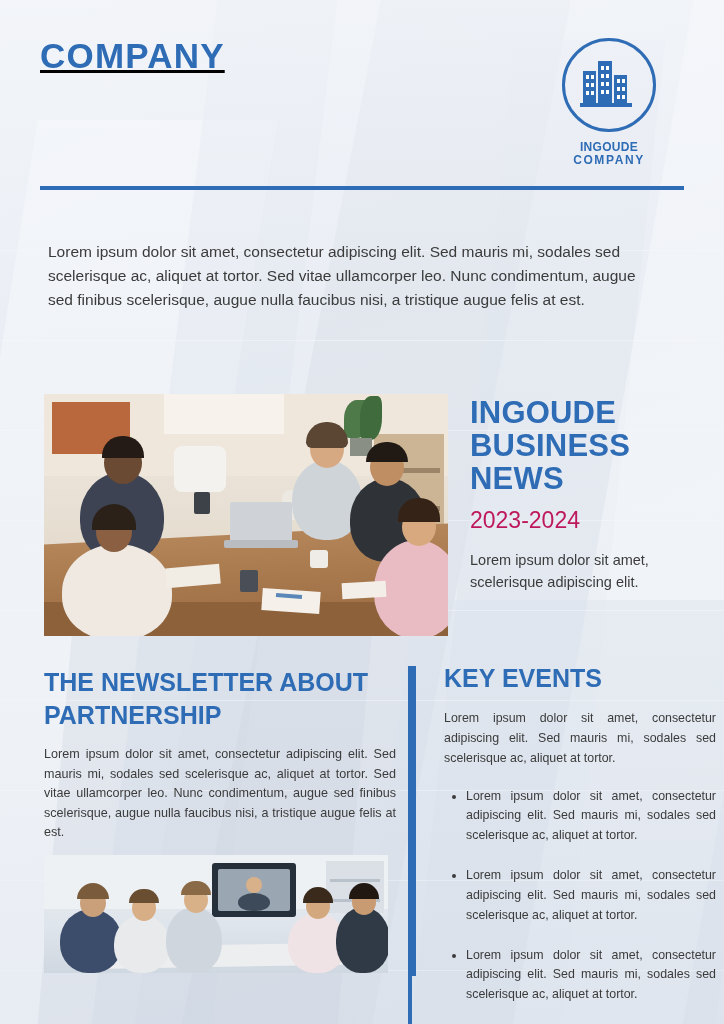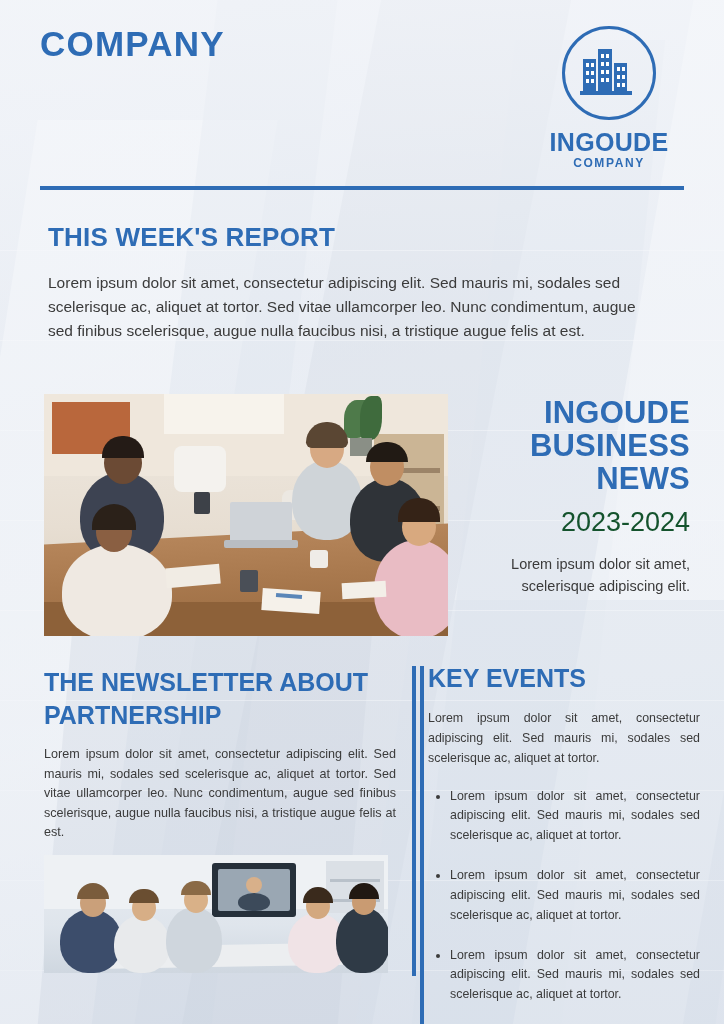--- a/index.html
+++ b/index.html
@@ -56,22 +56,23 @@
   
   .page {
     position: absolute;
     inset: 0;
   }
 
   
   .header {
     position: absolute;
     left: 40px;
-    top: 26px;
+    top: 38px;
     width: 644px;
+    text-decoration: underline;
   }
   .company-word {
     font-size: 35px;
     font-weight: bold;
     letter-spacing: 1.2px;
     color: #2e6cb5;
     line-height: 1;
   }
   .newsletter-word {
     font-size: 62px;
@@ -96,21 +97,21 @@
     border: 3px solid #2e6cb5;
     border-radius: 50%;
     margin: 0 auto;
     position: relative;
     background: transparent;
   }
   .logo-name {
     margin-top: 8px;
     color: #2e6cb5;
     font-weight: bold;
-    font-size: 25px;
+    font-size: 12px;
     letter-spacing: 0.3px;
   }
   .logo-sub {
     color: #2e6cb5;
     font-weight: bold;
     font-size: 12px;
     letter-spacing: 1.6px;
     margin-top: -1px;
   }
 
@@ -153,34 +154,33 @@
     width: 404px;
     height: 242px;
     overflow: hidden;
     background: #cbb9a3;
   }
   .hero-side {
     position: absolute;
     left: 470px;
     top: 396px;
     width: 220px;
-    text-align: right;
   }
   .hero-side h3 {
     margin: 0;
     color: #2e6cb5;
     font-size: 31px;
     line-height: 1.07;
     font-weight: bold;
     letter-spacing: 0.2px;
   }
   .hero-years {
     margin-top: 12px;
-    color: #14532d;
-    font-size: 27px;
+    color: #be185d;
+    font-size: 23px;
     font-weight: normal;
   }
   .hero-side p {
     margin: 16px 0 0 0;
     color: #3b3b3b;
     font-size: 14.5px;
     line-height: 1.5;
   }
 
   
@@ -210,24 +210,24 @@
     top: 855px;
     width: 344px;
     height: 118px;
     overflow: hidden;
     background: #c9d2dc;
   }
 
   
   .right-col {
     position: absolute;
-    left: 420px;
+    left: 408px;
     top: 664px;
     width: 272px;
-    padding-left: 8px;
+    padding-left: 36px;
   }
   .right-col::before {
     content: "";
     position: absolute;
     left: 0;
     top: 2px;
     bottom: -680px;
     width: 4px;
     background: #2e6cb5;
   }
@@ -343,21 +343,20 @@
         </svg>
       </div>
       <div class="logo-name">INGOUDE</div>
       <div class="logo-sub">COMPANY</div>
     </div>
   </div>
 
   <div class="rule"></div>
 
   <div class="report">
-    <h2>THIS WEEK'S REPORT</h2>
     <p>Lorem ipsum dolor sit amet, consectetur adipiscing elit. Sed mauris mi, sodales sed scelerisque ac, aliquet at tortor. Sed vitae ullamcorper leo. Nunc condimentum, augue sed finibus scelerisque, augue nulla faucibus nisi, a tristique augue felis at est.</p>
   </div>
 
   <div class="hero-photo">
     <div class="meeting-bg"></div>
 
     <div class="wall-panel" style="left:0;top:0;width:100%;height:34%;background:#efe7dc;"></div>
     <div class="wall-panel" style="left:8px;top:8px;width:78px;height:52px;background:#b9673c;"></div>
     <div class="wall-panel" style="left:330px;top:40px;width:70px;height:96px;background:#cbb595;"></div>
     <div class="wall-panel" style="left:334px;top:74px;width:62px;height:5px;background:#9c8468;"></div>

